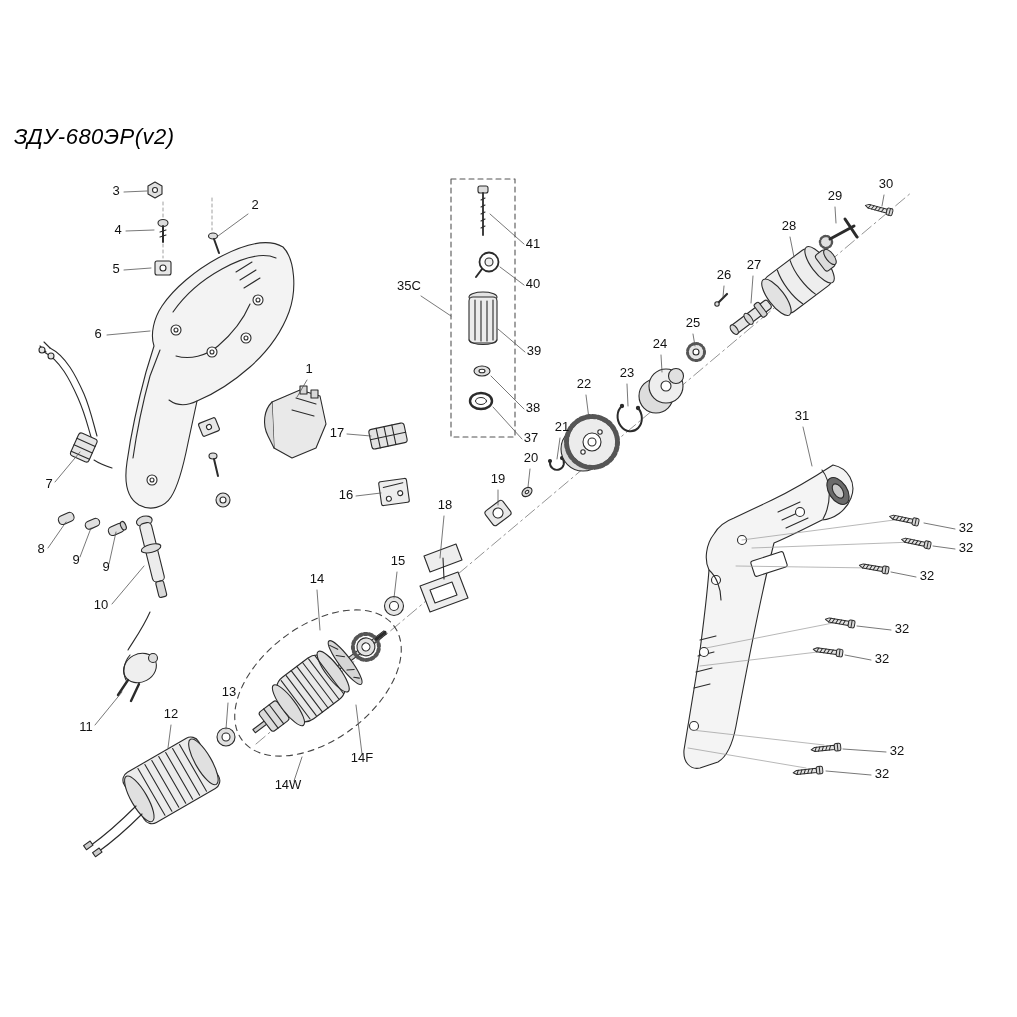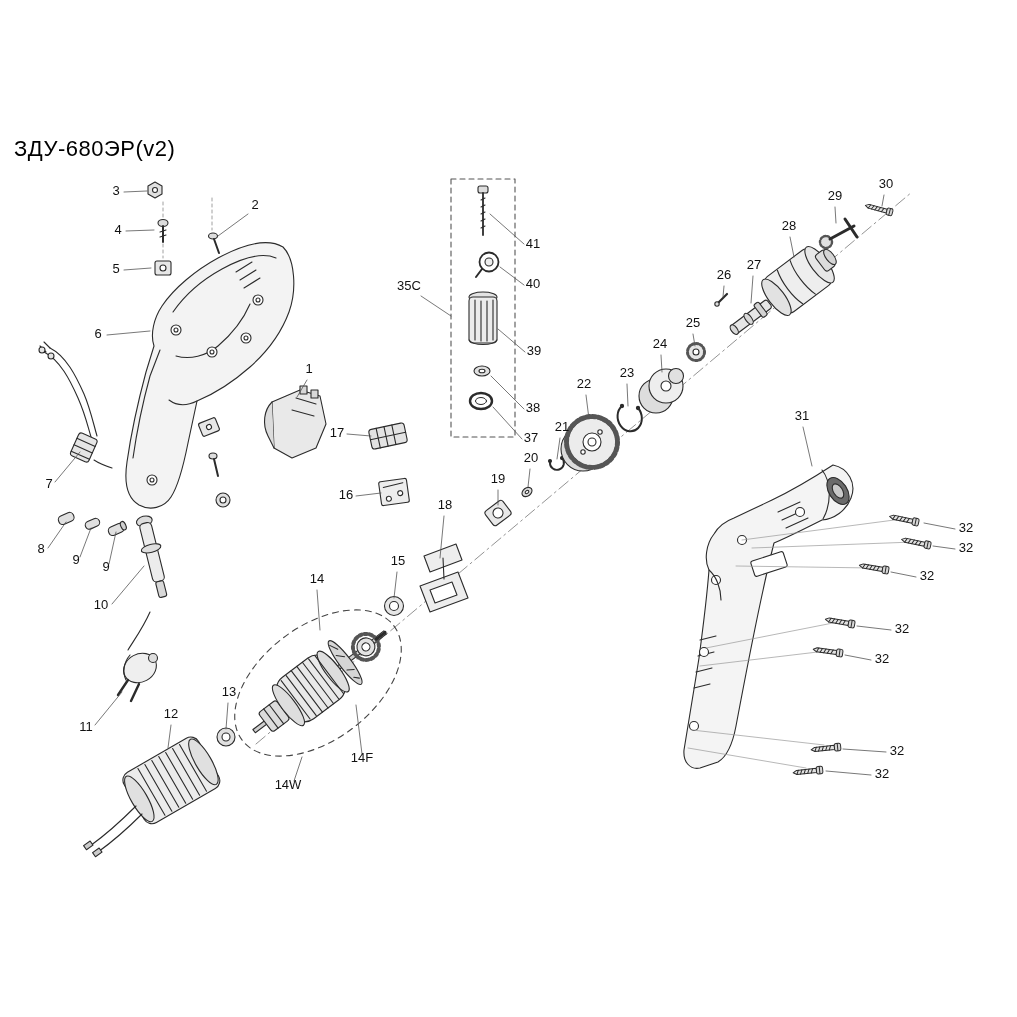--- a/index.html
+++ b/index.html
@@ -1,18 +1,18 @@
 <!DOCTYPE html>
 <html><head>
 <meta charset="utf-8">
 <style>
   html,body{margin:0;padding:0;background:#fff;}
   .stage{position:relative;width:1017px;height:1017px;background:#fff;overflow:hidden;
          font-family:"Liberation Sans",sans-serif;}
-  .title{position:absolute;left:14px;top:136px;font-size:22px;color:#000;letter-spacing:.5px;}
+  .title{position:absolute;left:14px;top:124px;font-size:22px;color:#000;letter-spacing:.5px;font-style:italic;}
   svg{position:absolute;left:0;top:0;}
   svg text{font-family:"Liberation Sans",sans-serif;font-size:13px;fill:#111;}
 </style>
 </head>
 <body>
 
 <div class="stage">
   <div class="title">ЗДУ-680ЭР(v2)</div>
 
   <svg width="1017" height="1017" viewBox="0 0 1017 1017">

